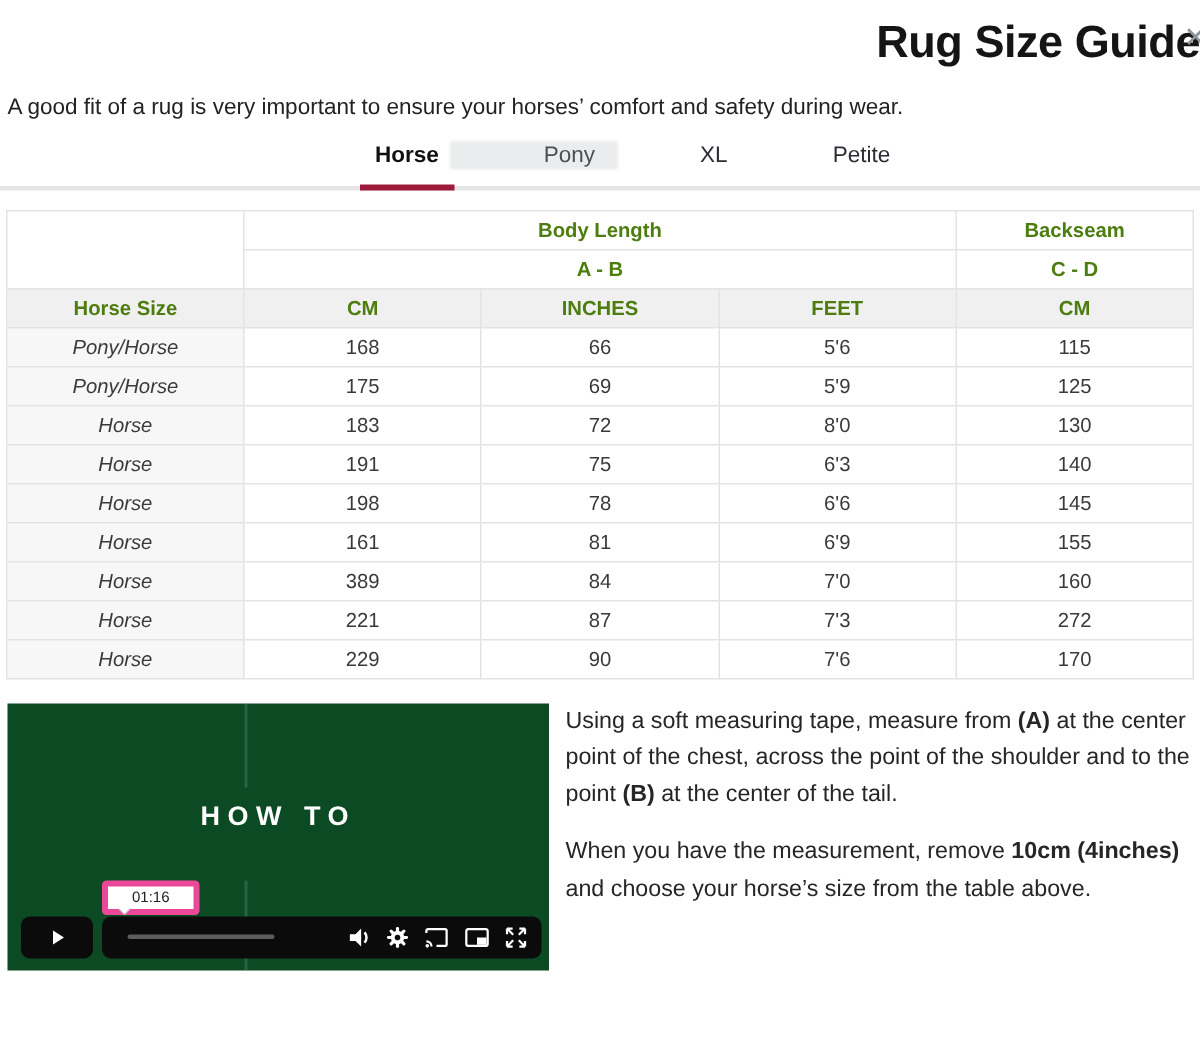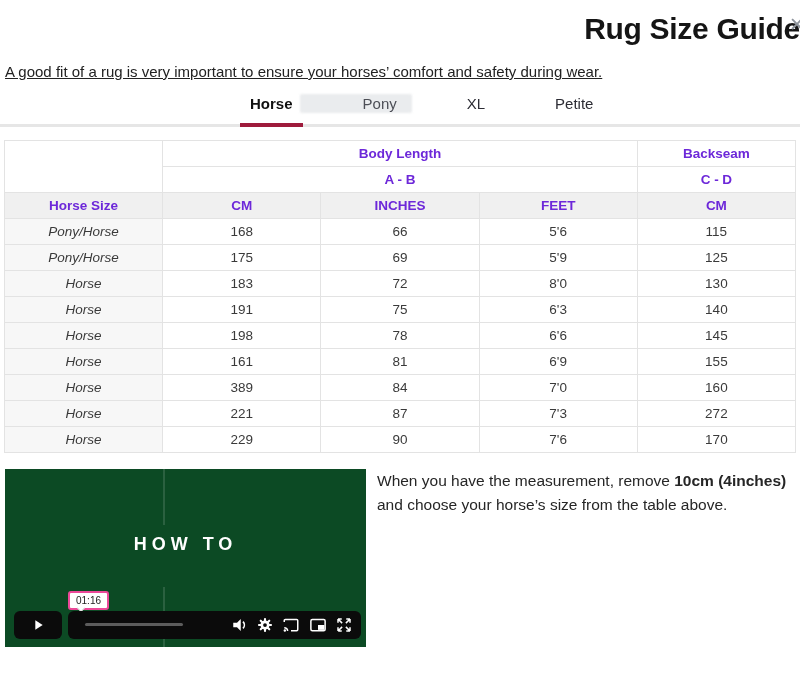--- a/index.html
+++ b/index.html
@@ -5,58 +5,58 @@
   html,body{margin:0;padding:0;}
   body{
     width:800px;height:697px;overflow:hidden;background:#ffffff;
     font-family:"Liberation Sans",sans-serif;color:#1b1b1f;position:relative;
   }
   .page{position:relative;width:800px;height:697px;}
 
   
   .close-x{position:absolute;top:1px;right:-5px;font-size:19px;color:#8d939b;cursor:pointer;}
   h1.title{margin:12px 0 0 5px;font-size:30px;font-weight:700;letter-spacing:-0.3px;color:#151515;text-align:right;}
-  .subtitle{margin:17px 0 0 5px;font-size:15px;color:#222;text-decoration:underline;}
+  .subtitle{margin:17px 0 0 5px;font-size:15px;color:#222;}
 
   
   .tabbar{position:relative;margin-top:15px;display:flex;gap:50px;padding-left:240px;
           border-bottom:3px solid #e6e6e6;}
   .tab{padding:0 10px 11px;font-size:15px;color:#2c2c34;cursor:pointer;white-space:nowrap;}
   .tab.active{font-weight:700;color:#111;border-bottom:4px solid #9e1b3c;margin-bottom:-3.5px;}
   .ghost{position:absolute;left:300px;top:-1px;width:112px;height:19px;
          background:rgba(172,178,186,0.25);border-radius:2px;filter:blur(1px);}
 
   
   table.size-table{width:792px;margin:13px 4px 0;border-collapse:collapse;table-layout:fixed;}
   .size-table th,.size-table td{
     border:1px solid #e3e3e3;text-align:center;font-size:13.5px;
     height:19px;padding:3px 2px;background:#fff;
   }
-  .size-table th{font-weight:700;color:#6d28d9;}
+  .size-table th{font-weight:700;color:#4d7c0f;}
   .size-table td{color:#3a3a3a;}
   .size-table tr.cols-row th{background:#f0f0f0;}
   .size-table tbody td.rowlabel{background:#f7f7f7;font-style:italic;}
 
   
   .bottom{display:flex;margin:16px 0 0 5px;}
   .video{position:relative;width:361px;height:178px;background:#0c4a24;flex:none;overflow:hidden;}
   .vline{position:absolute;left:158px;width:2px;background:rgba(255,255,255,0.13);}
   .vline.topseg{top:0;height:56px;}
   .vline.botseg{top:118px;height:60px;}
   .vtitle{position:absolute;top:64px;left:0;width:100%;text-align:center;color:#fff;
           font-size:18px;font-weight:700;letter-spacing:5px;line-height:23px;}
   .playbox{position:absolute;left:9px;bottom:8px;width:48px;height:28px;background:#0b0b0b;
            border-radius:6px;display:flex;align-items:center;justify-content:center;cursor:pointer;}
   .ctrlbar{position:absolute;left:63px;bottom:8px;right:5px;height:28px;background:#0b0b0b;
            border-radius:6px;display:flex;align-items:center;}
   .progress{width:98px;height:3px;background:#5c5c5c;border-radius:2px;margin-left:17px;cursor:pointer;}
   .ctrl-icons{display:flex;align-items:center;gap:7px;margin-left:auto;padding-right:8px;}
   .ctrl-icons svg{display:block;cursor:pointer;}
-  .tooltip{position:absolute;left:63px;bottom:37px;background:#fff;border:2px solid #ec4899;
-           border-radius:3px;font-size:10px;color:#222;padding:1px 6px;line-height:13px;}
+  .tooltip{position:absolute;left:63px;bottom:37px;background:#fff;border:4px solid #ec4899;
+           border-radius:3px;font-size:10px;color:#222;padding:1px 16px;line-height:13px;}
   .tooltip::after{content:"";position:absolute;left:7px;bottom:-4px;width:7px;height:7px;
            background:#fff;border-right:1px solid #c9c9c9;border-bottom:1px solid #c9c9c9;
            transform:rotate(45deg) scale(0.7);}
 
   .copy{margin-left:11px;width:462px;font-size:15.5px;line-height:24.5px;color:#262626;}
   .copy p{margin:0 0 14px;}
   .copy b{font-weight:700;}
 </style>
 </head>
 <body>
@@ -219,18 +219,21 @@
               <path d="M9.5 9.5 L4 4 M4 4 h5 M4 4 v5"></path>
               <path d="M14.5 14.5 L20 20 M20 20 h-5 M20 20 v-5"></path>
             </g>
           </svg>
         </div>
       </div>
     </div>
 
     <div class="copy">
       <p>
+        <span>Using a soft measuring tape, measure from </span><b>(A)</b><span> at the center point of the chest, across the point of the shoulder and to the point </span><b>(B)</b><span> at the center of the tail.</span>
+      </p>
+      <p>
         <span>When you have the measurement, remove </span><b>10cm (4inches)</b><span> and choose your horse’s size from the table above.</span>
       </p>
     </div>
 
   </div>
 </div>
 
 </body></html>

